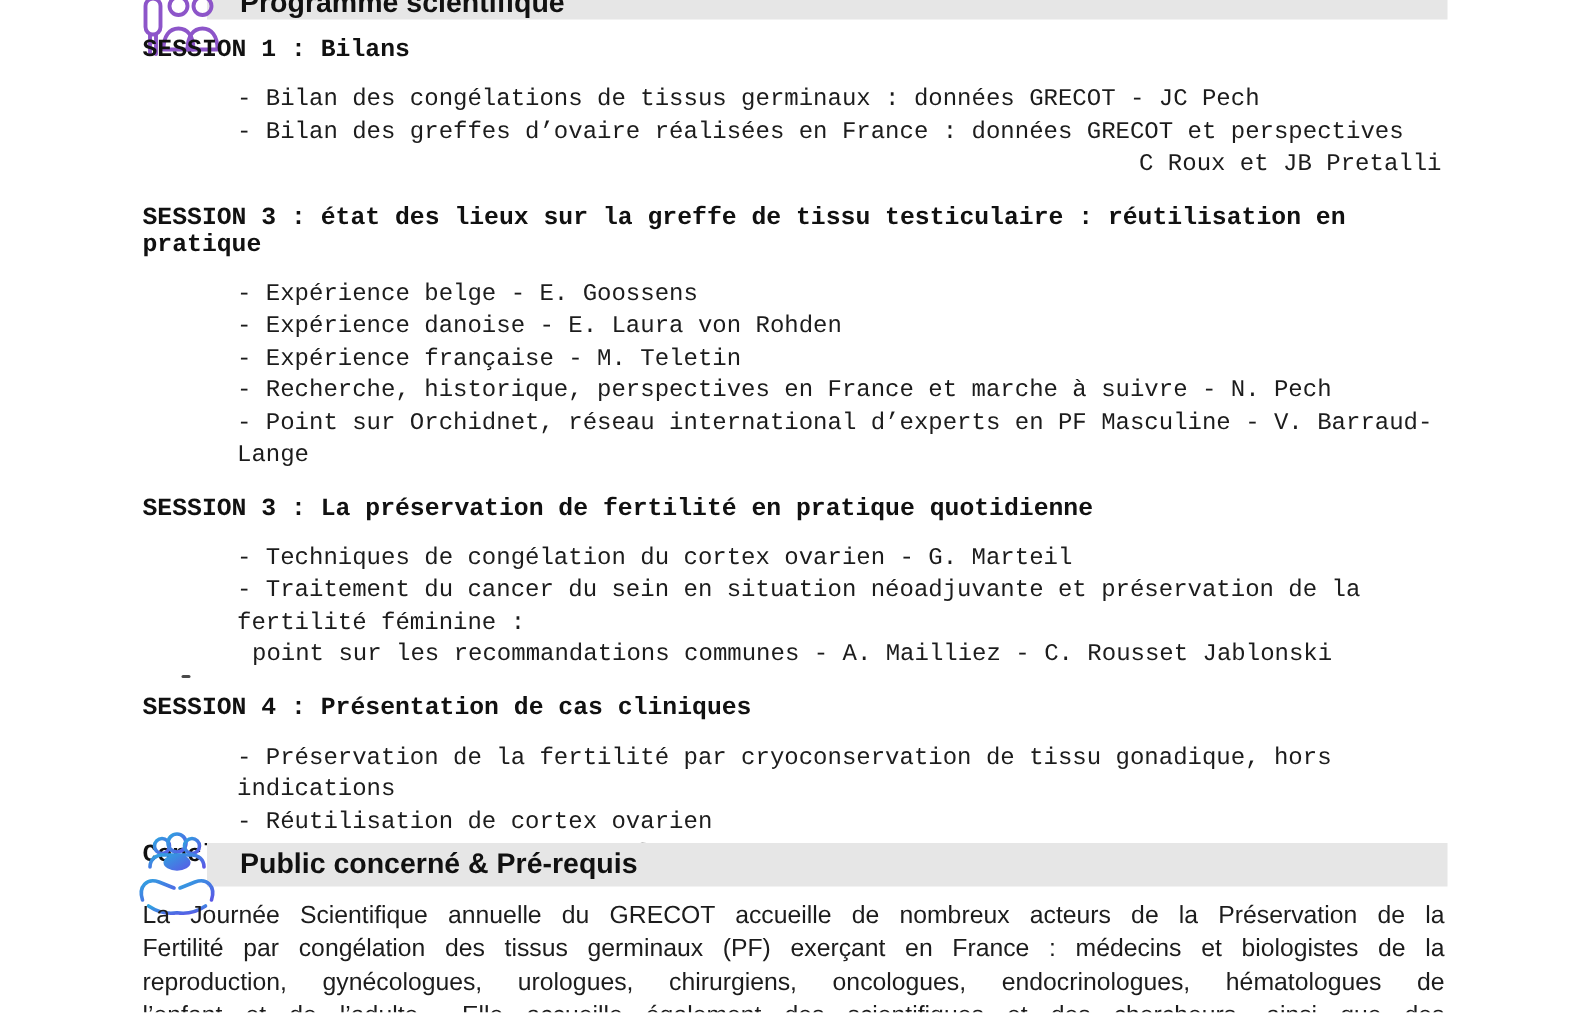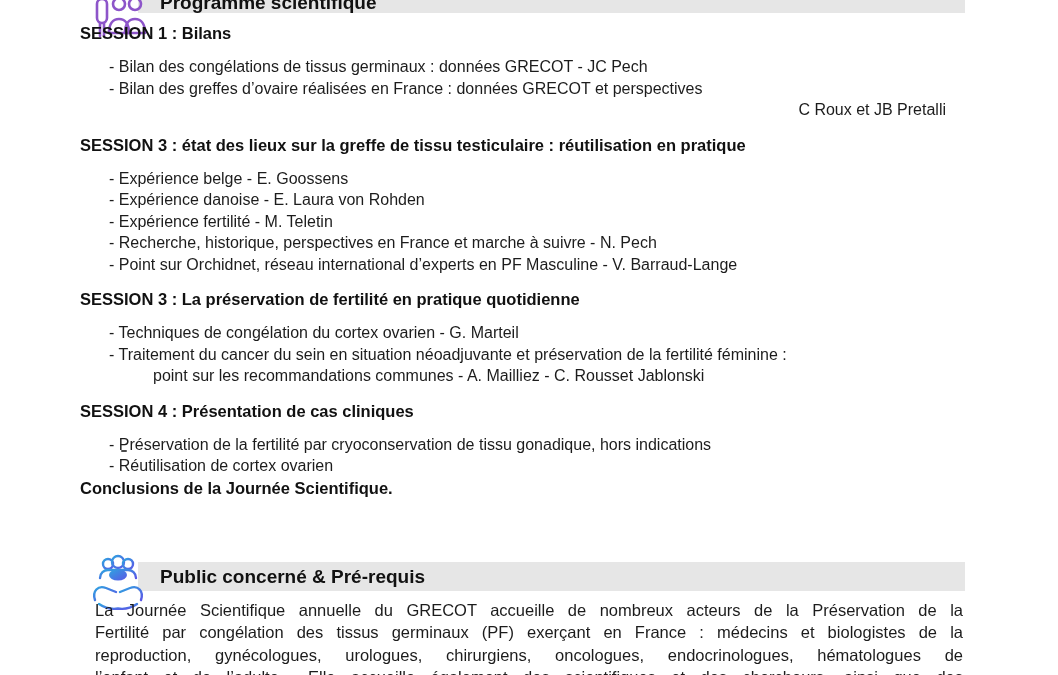--- a/index.html
+++ b/index.html
@@ -20,27 +20,27 @@
     font-weight:bold; font-size:19px;
     white-space:nowrap;
     color:#111;
   }
   #bar-top-title    { left:160px; top:-8px;  line-height:22px; }
   #bar-bottom-title { left:160px; top:562px; line-height:29px; }
   .hdr-icon { position:absolute; }
   #icon-top    { left:92px; top:-9px;  }
   #icon-bottom { left:89px; top:554px; }
 
-  #content { position:absolute; left:80px; top:24px; width:868px; font-size:16px; }
+  #content { position:absolute; left:95px; top:24px; width:868px; font-size:16px;font-family:Liberation Mono, monospace; }
   .session { margin-top:15px; }
   .session:first-child { margin-top:0; }
   .session-heading { font-weight:bold; font-size:16.5px; line-height:18px; color:#111; }
   .session-body { margin-top:14px; }
   .line { line-height:21.5px; white-space:pre-wrap; }
-  .item      { margin-left:29px; }
+  .item      { margin-left:63px; }
   .item-cont { margin-left:73px; }
   .right     { text-align:right; margin-right:2px; }
   .conclusion { font-weight:bold; font-size:16.5px; line-height:18px; margin-top:2px; color:#111; }
 
   #paragraph {
     position:absolute; left:95px; top:599px; width:868px;
     font-size:16.5px; line-height:22.4px; color:#1c1c1c;
   }
   .pline { text-align:justify; text-align-last:justify; }
   .pline .it { }
@@ -73,21 +73,21 @@
             <div class="line item">- Bilan des congélations de tissus germinaux : données GRECOT - JC Pech</div>
             <div class="line item">- Bilan des greffes d’ovaire réalisées en France : données GRECOT et perspectives</div>
             <div class="line right">C Roux et JB Pretalli</div>
           </div>
         </div>
         <div class="session">
           <div class="session-heading">SESSION 3 : état des lieux sur la greffe de tissu testiculaire : réutilisation en pratique</div>
           <div class="session-body">
             <div class="line item">- Expérience belge - E. Goossens</div>
             <div class="line item">- Expérience danoise - E. Laura von Rohden</div>
-            <div class="line item">- Expérience fertilité - M. Teletin</div>
+            <div class="line item">- Expérience française - M. Teletin</div>
             <div class="line item">- Recherche, historique, perspectives en France et marche à suivre - N. Pech</div>
             <div class="line item">- Point sur Orchidnet, réseau international d’experts en PF Masculine - V. Barraud-Lange</div>
           </div>
         </div>
         <div class="session">
           <div class="session-heading">SESSION 3 : La préservation de fertilité en pratique quotidienne</div>
           <div class="session-body">
             <div class="line item">- Techniques de congélation du cortex ovarien - G. Marteil</div>
             <div class="line item">- Traitement du cancer du sein en situation néoadjuvante et préservation de la fertilité féminine :</div>
             <div class="line item-cont">point sur les recommandations communes - A. Mailliez - C. Rousset Jablonski</div>

